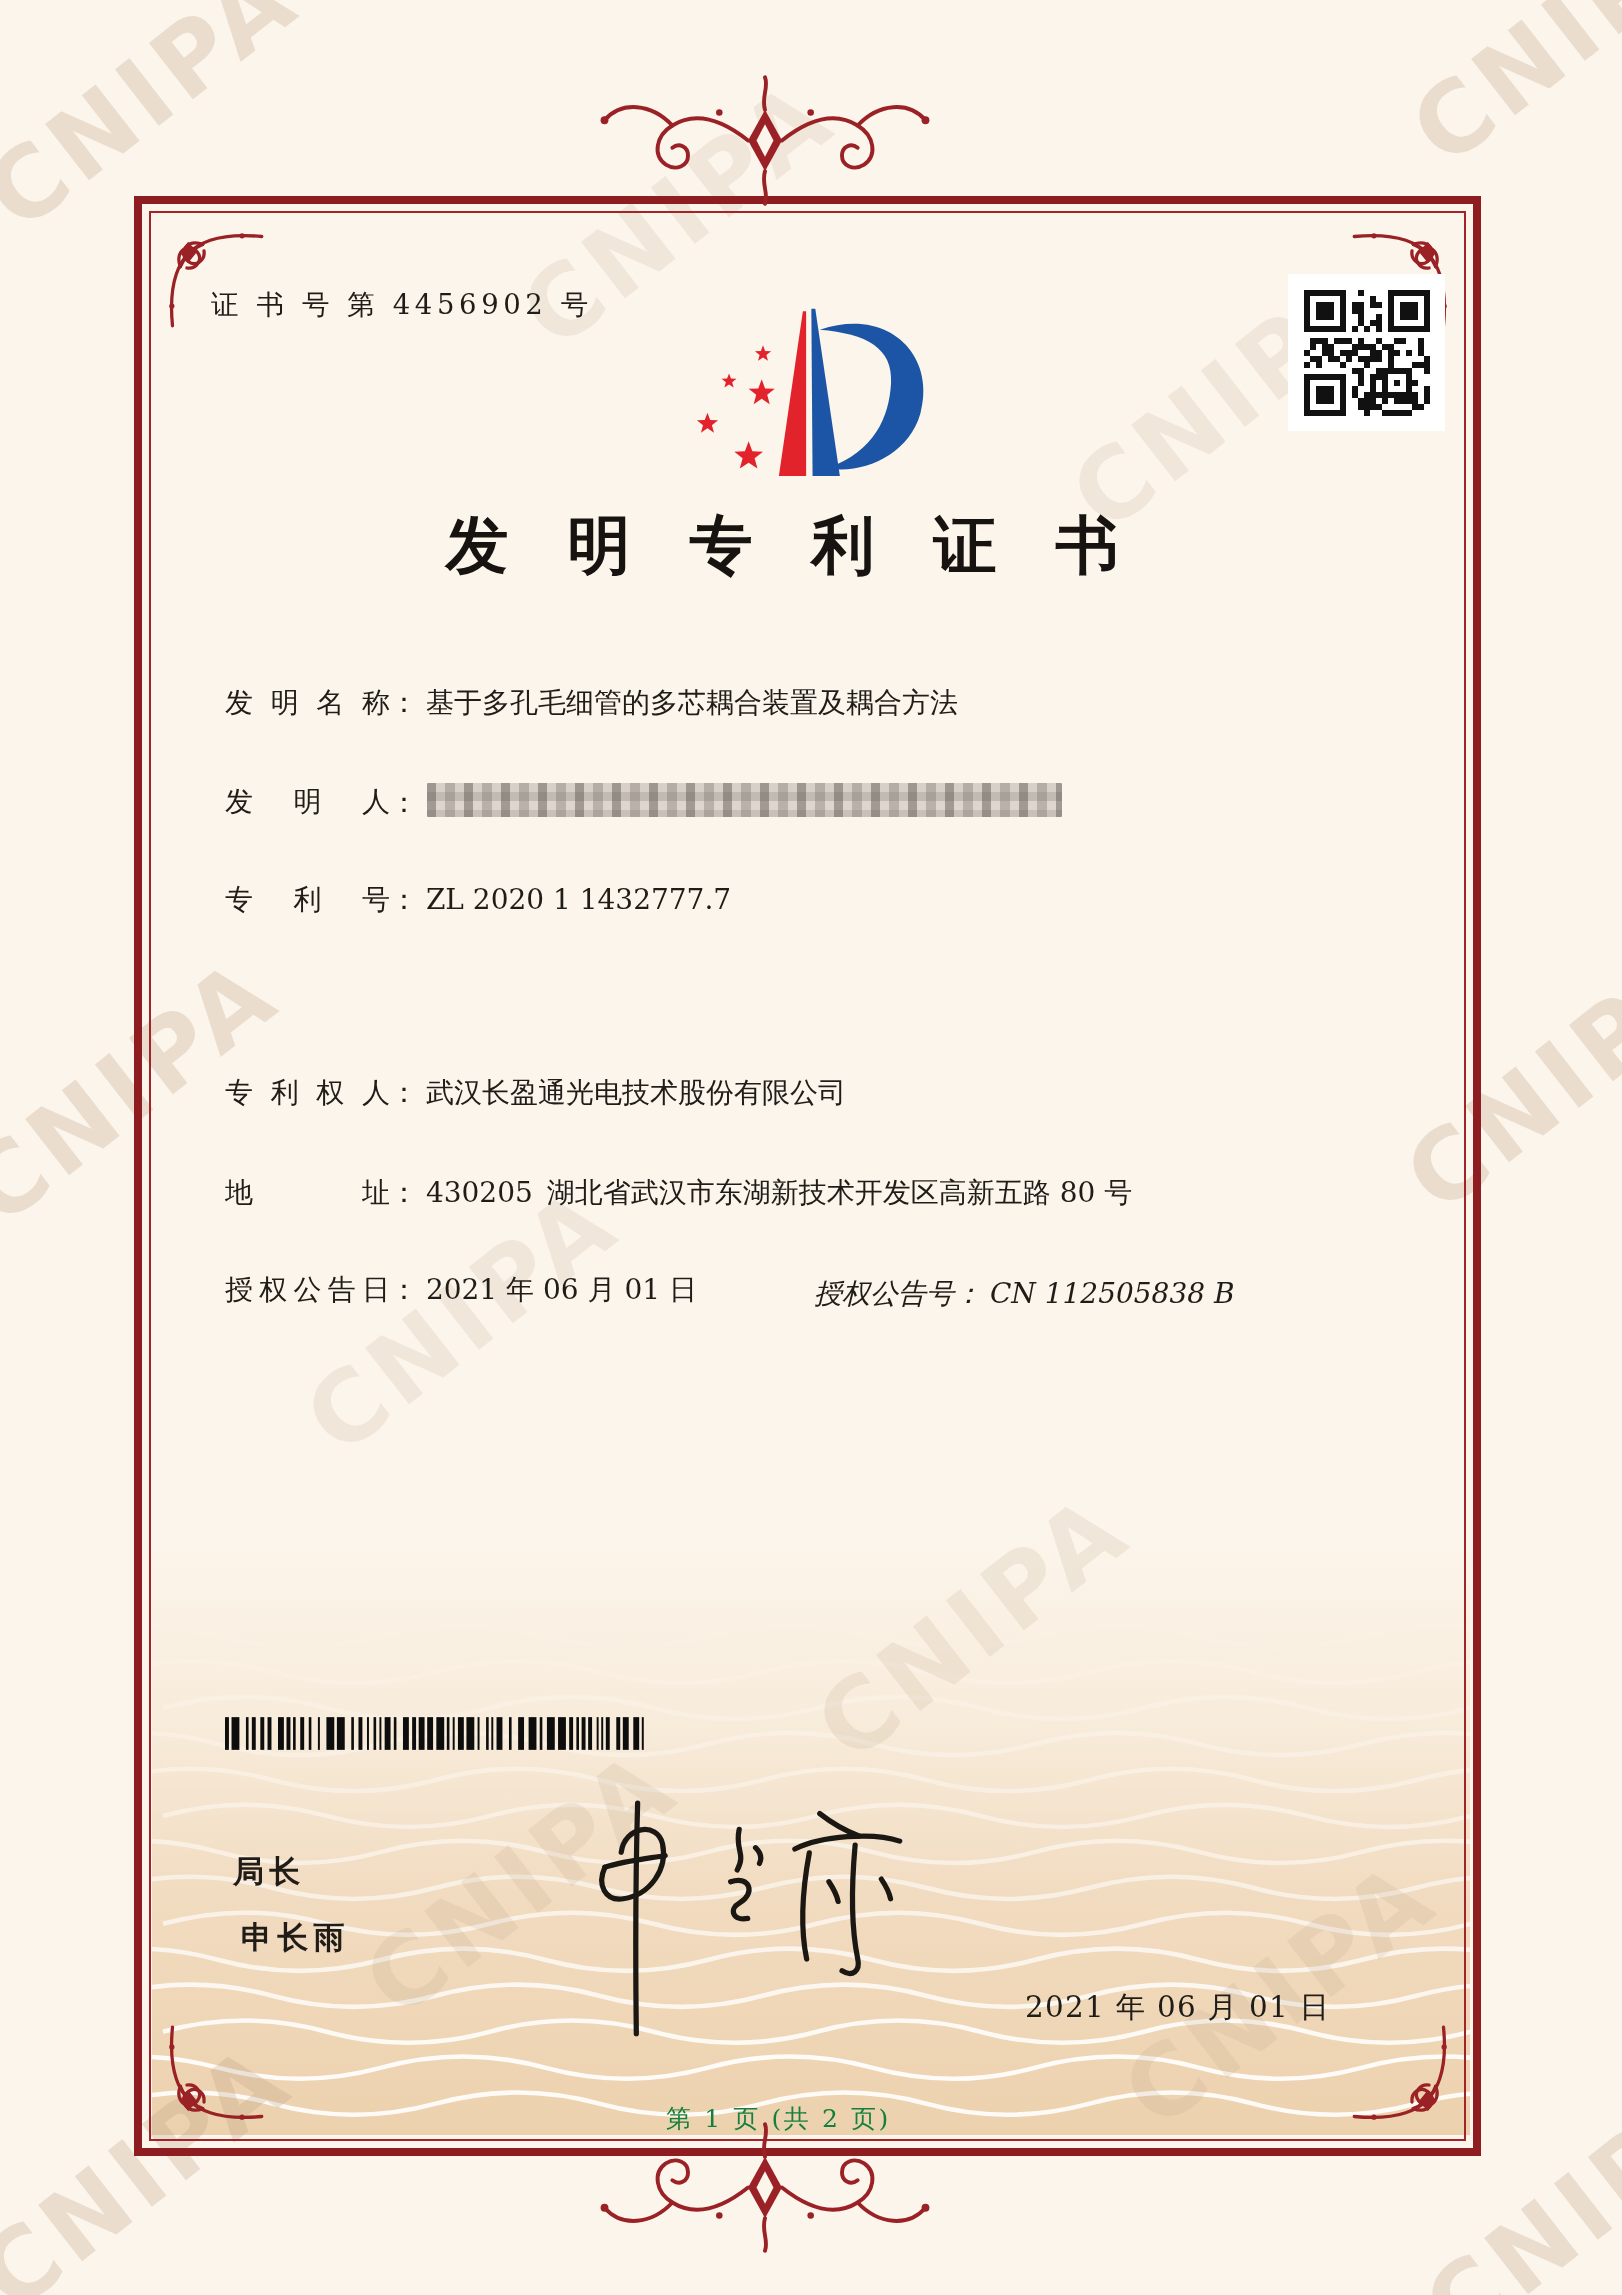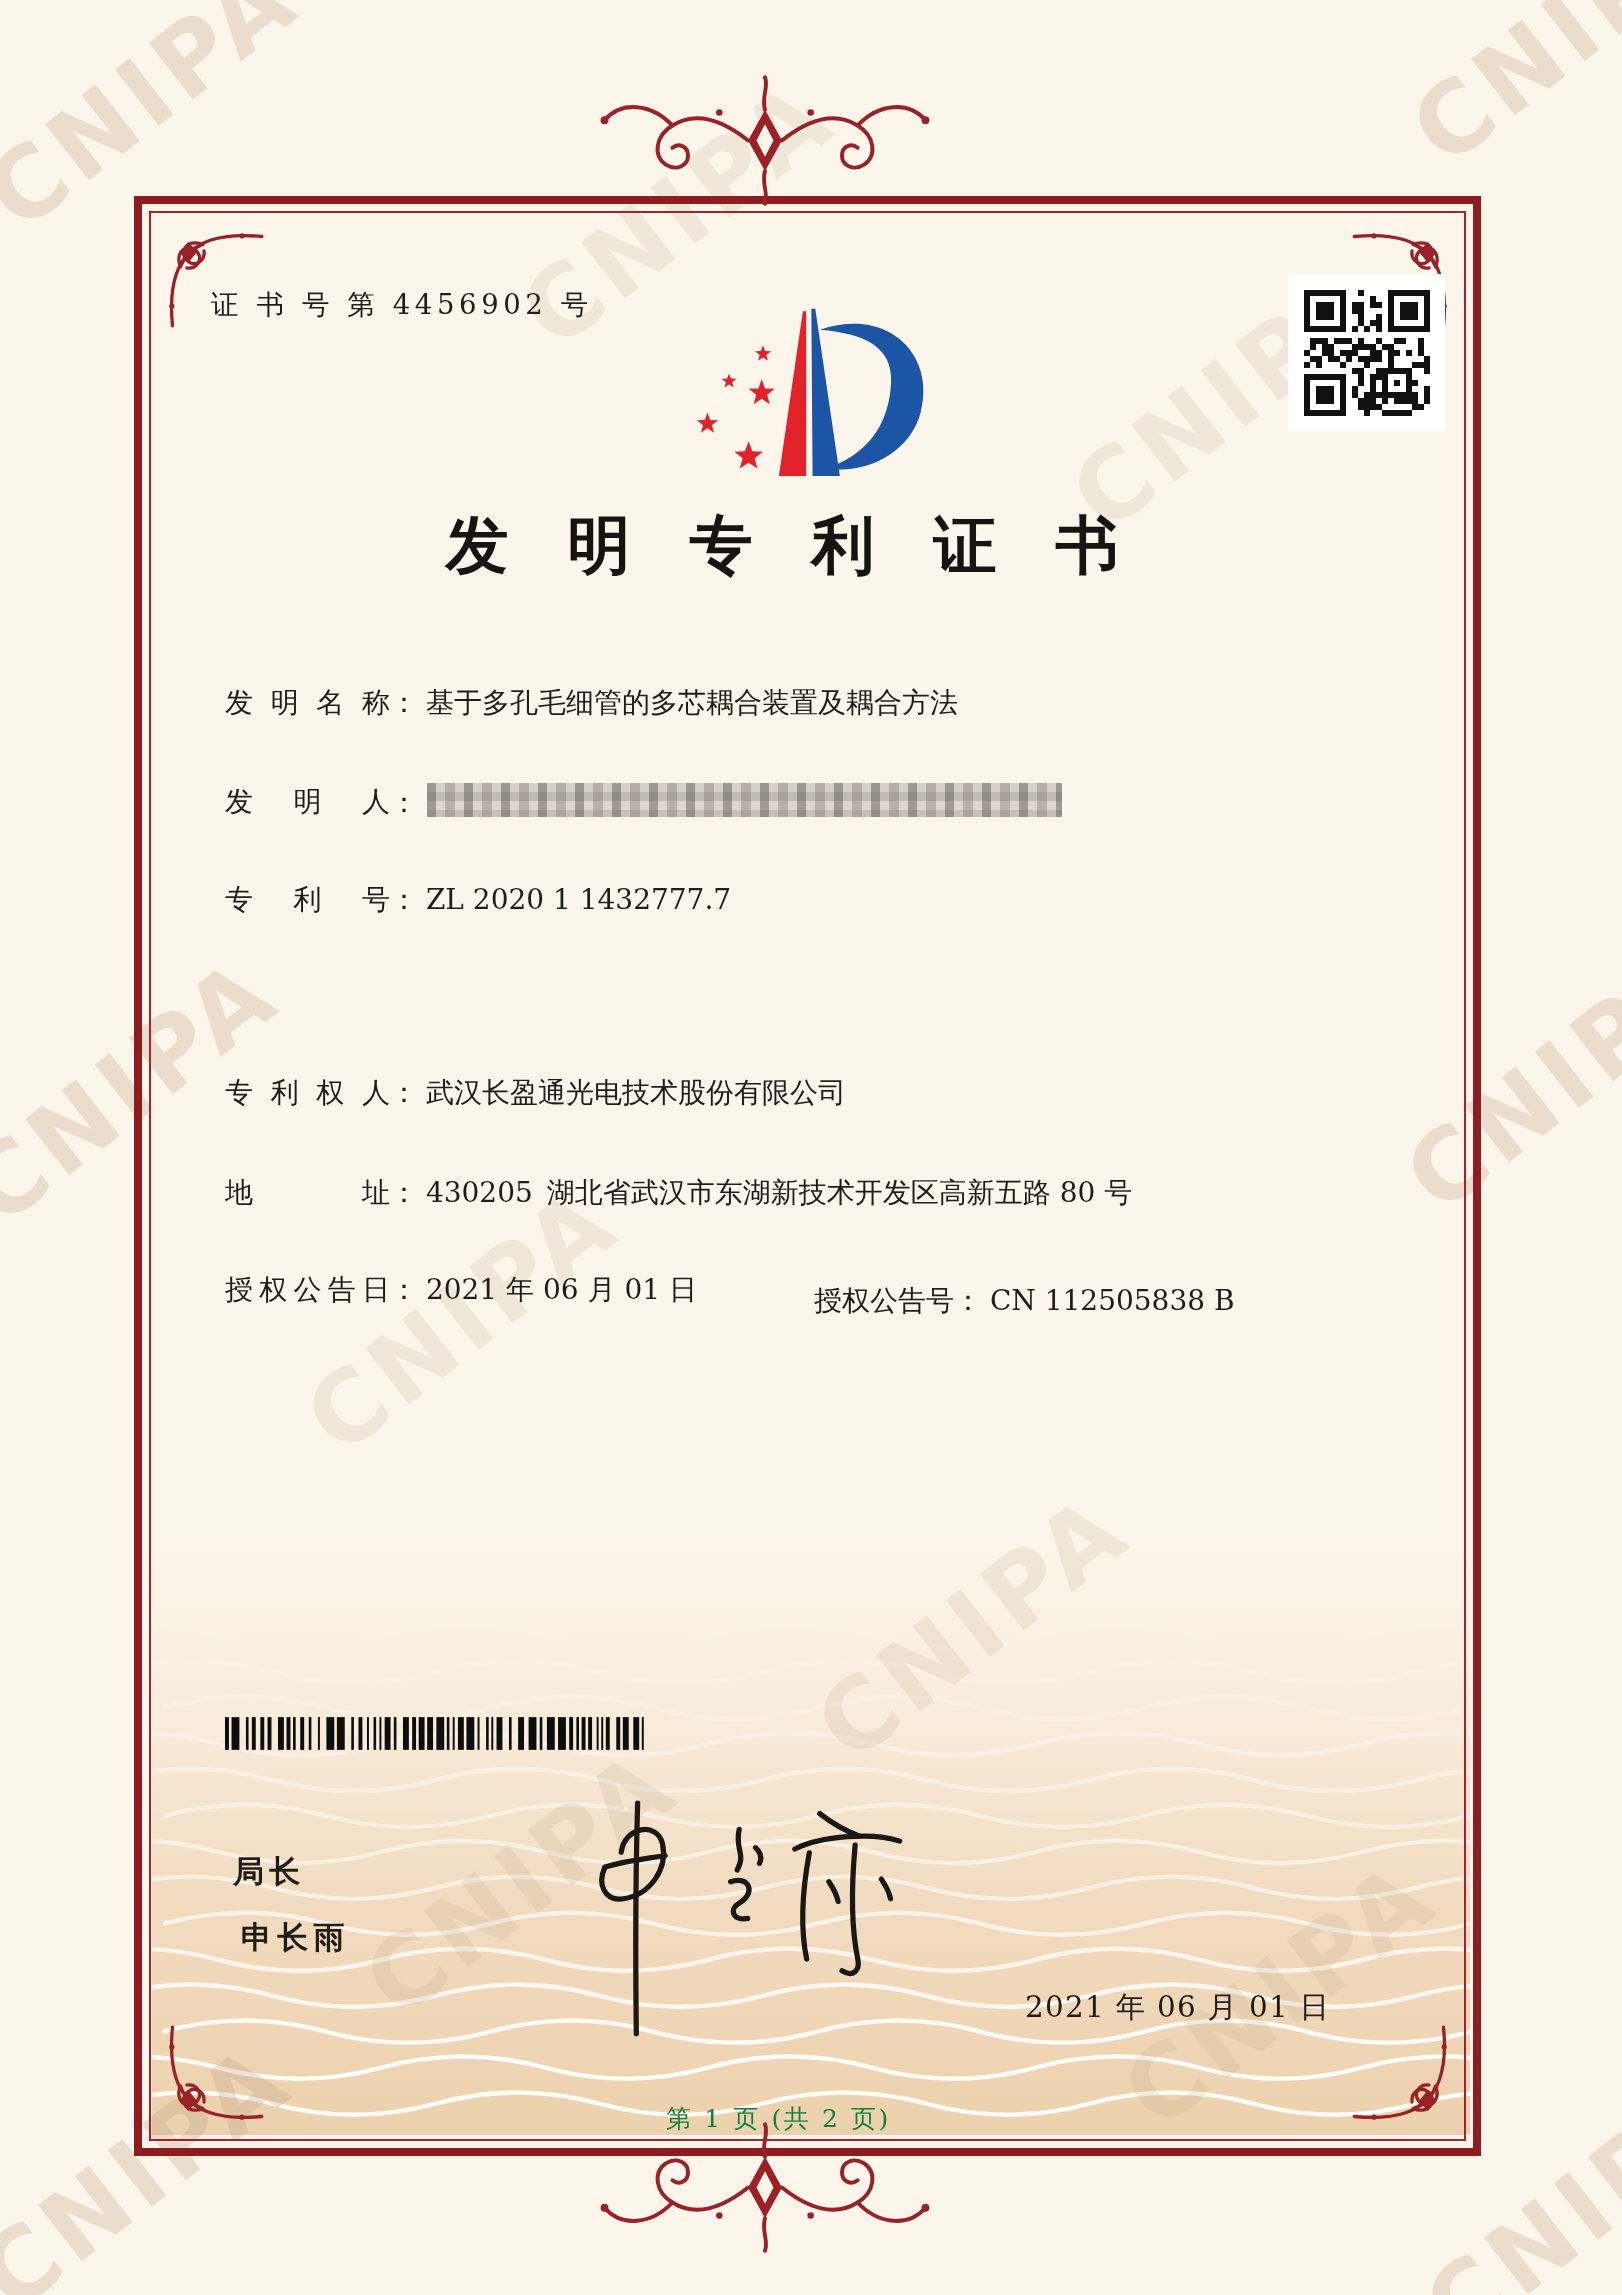--- a/index.html
+++ b/index.html
@@ -29,21 +29,21 @@
          color:#161310;z-index:5;}
   .row{position:absolute;left:225px;width:1178px;font-size:28px;z-index:5;white-space:nowrap;}
   .row .lab{display:inline-block;width:165px;text-align:justify;text-align-last:justify;
             white-space:normal;vertical-align:top;}
   .row .val{margin-left:7.9px;}
   .redact{display:inline-block;width:635px;height:34px;margin-left:9.2px;vertical-align:-5.2px;border-radius:1.3px;
     background-image:
       repeating-linear-gradient(90deg,rgba(88,82,76,.45) 0 9.2px,rgba(88,82,76,0) 9.2px 17.7px,
                                 rgba(130,122,114,.40) 17.7px 28px,rgba(130,122,114,0) 28px 37px),
       repeating-linear-gradient(180deg,#d6d0c9 0 9.2px,#c2bbb2 9.2px 17.7px,#ddd6cf 17.7px 27px,#c9c1b8 27px 34px);}
-  .grant2{position:absolute;left:589px;top:11px;}
+  .grant2{position:absolute;left:589px;top:4px;font-style:italic;}
   .grant2 .lab2{display:inline-block;}
   .paras{position:absolute;left:225px;top:1340px;width:1177px;z-index:5;}
   .paras p{margin:0;font-size:28px;line-height:46px;text-align:justify;text-indent:2em;}
   .barcode{position:absolute;left:225px;top:1717px;z-index:5;}
   .signer-title{position:absolute;left:233px;top:1851px;font-size:31px;font-weight:600;letter-spacing:5.2px;z-index:5;}
   .signer-name{position:absolute;left:241px;top:1917px;font-size:31px;font-weight:600;letter-spacing:5.2px;z-index:5;}
   .sig{position:absolute;left:559px;top:1790px;z-index:5;}
   .grant-date-bottom{position:absolute;left:1025px;top:1988px;font-size:29.4px;letter-spacing:1.3px;z-index:5;}
   .pageinfo{position:absolute;left:0;top:2102px;width:1557px;text-align:center;font-size:25px;
             letter-spacing:2.6px;z-index:5;color:#15803d;}

